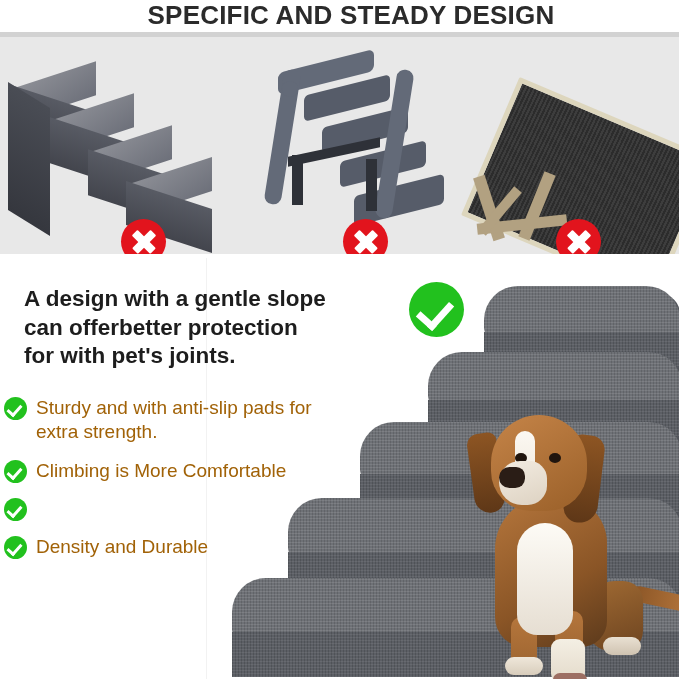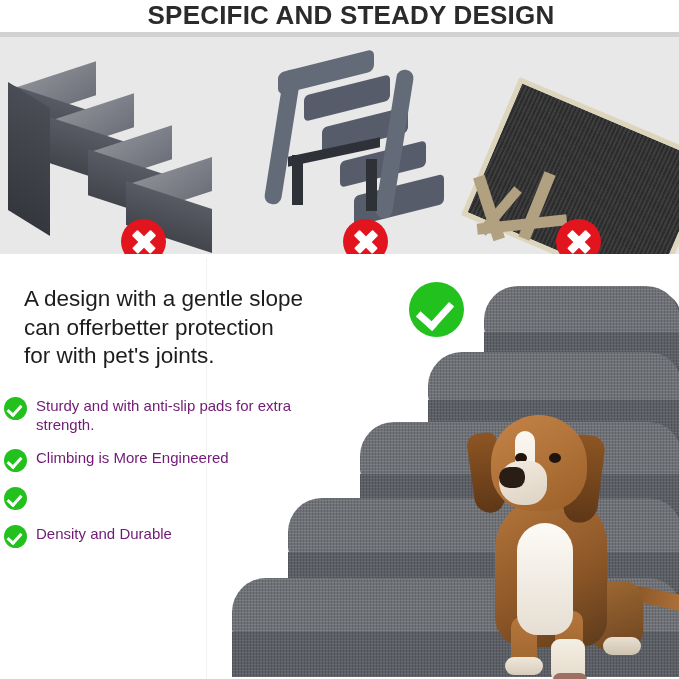--- a/index.html
+++ b/index.html
@@ -87,38 +87,38 @@
     background:#ffffff; overflow:hidden;
   }
   .bp-divider{
     position:absolute; left:206px; top:0; width:1px; height:421px;
     background:#f2f2f2;
   }
 
   
   .headline{
     position:absolute; left:24px; top:27px; width:340px;
-    font-size:22.5px; font-weight:normal; color:#1d1d1d; line-height:1.27;
+    font-size:22.5px; font-weight:bold; color:#1d1d1d; line-height:1.27;
   }
 
   
   .bullets{ position:absolute; left:4px; top:138px; width:340px; }
   .bullet{ display:flex; align-items:flex-start; margin-bottom:14px; }
   .bullet:last-child{ margin-bottom:0; }
   .ckbadge{
     flex:0 0 auto; width:23px; height:23px; border-radius:50%;
     background:#22c11e; position:relative; margin-top:1px; margin-right:9px;
   }
   .ckbadge::before{
     content:""; position:absolute; left:6px; top:5px;
     width:6px; height:11px; border:solid #fff;
     border-width:0 3px 3px 0; transform:rotate(42deg);
   }
   .bullet-text{
-    font-size:15px; color:#701a75; line-height:1.28; max-width:292px;
+    font-size:19px; color:#a16207; line-height:1.28; max-width:292px;
   }
 
   
   .check-big{
     position:absolute; left:409px; top:282px; width:55px; height:55px;
     border-radius:50%; background:#22c11e; z-index:6;
   }
   .check-big::before{
     content:""; position:absolute; left:15px; top:13px;
     width:15px; height:26px; border:solid #fff;
@@ -294,21 +294,21 @@
     <div>for with pet's joints.</div>
   </div>
 
   <div class="bullets">
     <div class="bullet">
       <span class="ckbadge"></span>
       <span class="bullet-text">Sturdy and with anti-slip pads for extra strength.</span>
     </div>
     <div class="bullet">
       <span class="ckbadge"></span>
-      <span class="bullet-text">Climbing is More Engineered</span>
+      <span class="bullet-text">Climbing is More Comfortable</span>
     </div>
     <div class="bullet">
       <span class="ckbadge"></span>
     </div>
     <div class="bullet">
       <span class="ckbadge"></span>
       <span class="bullet-text">Density and Durable</span>
     </div>
   </div>
 </div>

